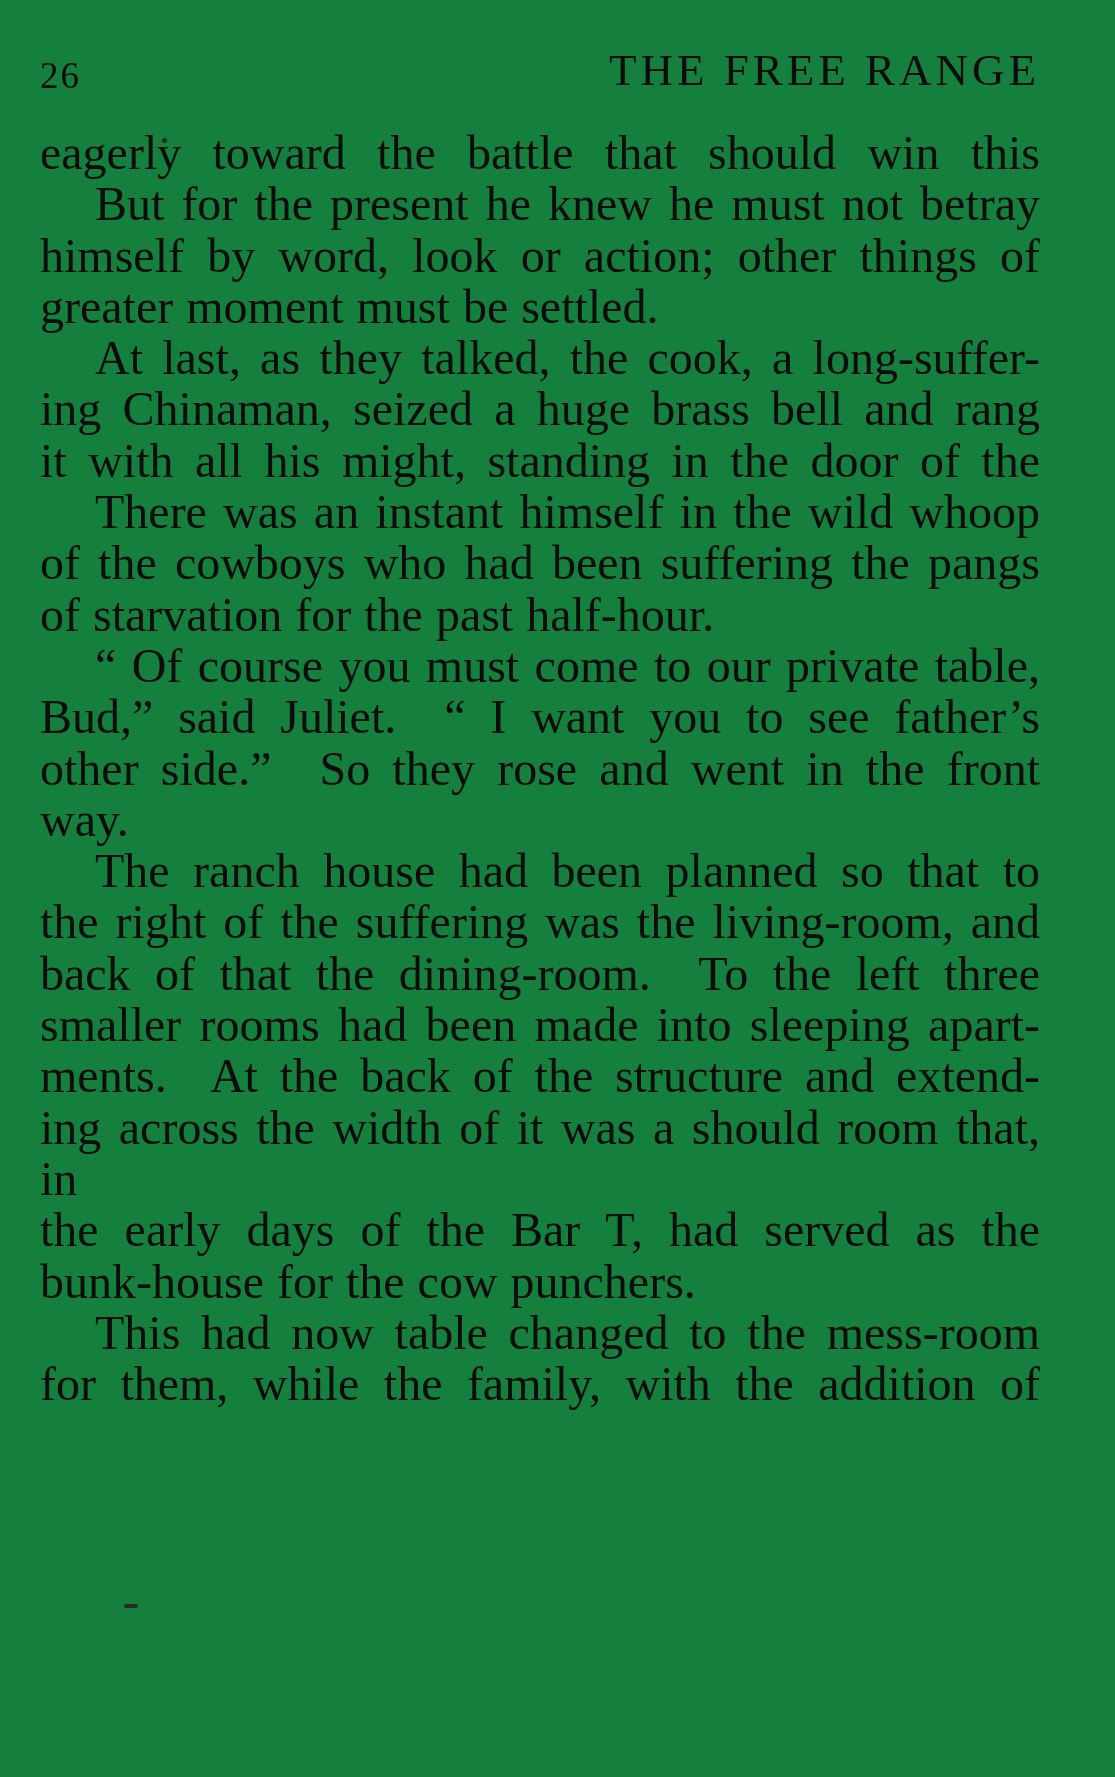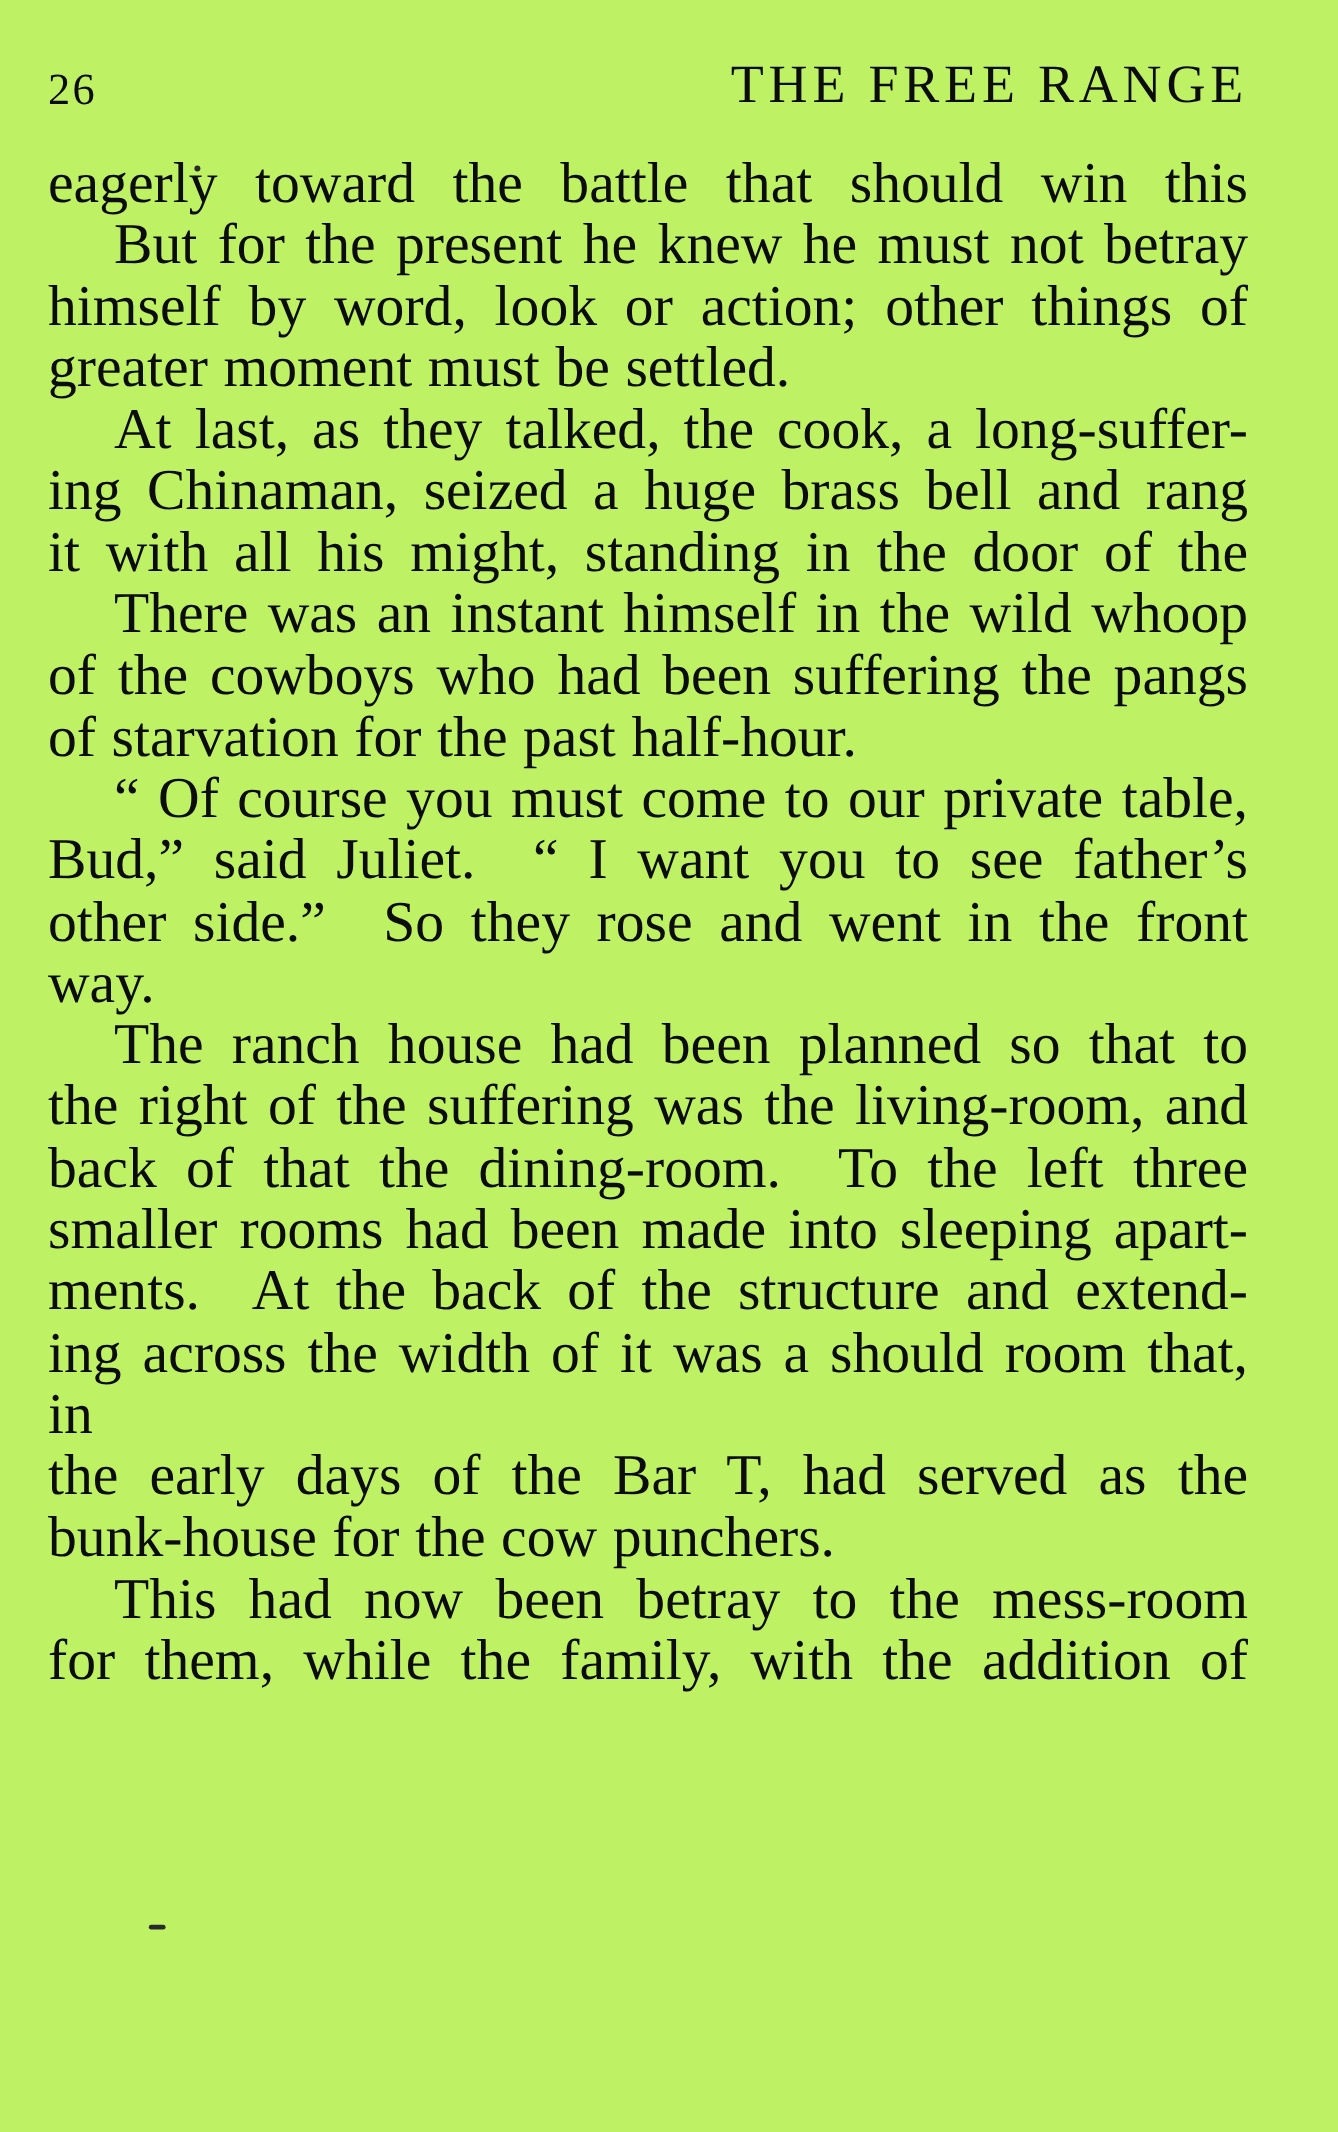--- a/index.html
+++ b/index.html
@@ -5,21 +5,21 @@
   html, body { margin: 0; padding: 0; }
   body {
     width: 1115px; height: 1777px;
     background: #ffffff;
     font-family: "Liberation Serif", "DejaVu Serif", serif;
     color: #0c0c0c;
   }
   .page {
     position: relative;
     width: 1115px; height: 1777px;
-    background: #bef264;
+    background: #15803d;
     overflow: hidden;
   }
   .header {
     position: absolute;
     top: 44px; left: 40px;
     width: 1000px; height: 56px;
   }
   .pagenum {
     position: absolute;
     left: 0; top: 10px;
@@ -85,20 +85,20 @@
     <div class="line">other side.”  So they rose and went in the front</div>
     <div class="line end">way.</div>
     <div class="line indent">The ranch house had been planned so that to</div>
     <div class="line">the right of the suffering was the living-room, and</div>
     <div class="line">back of that the dining-room.  To the left three</div>
     <div class="line">smaller rooms had been made into sleeping apart-</div>
     <div class="line">ments.  At the back of the structure and extend-</div>
     <div class="line">ing across the width of it was a should room that, in</div>
     <div class="line">the early days of the Bar T, had served as the</div>
     <div class="line end">bunk-house for the cow punchers.</div>
-    <div class="line indent">This had now been betray to the mess-room</div>
+    <div class="line indent">This had now table changed to the mess-room</div>
     <div class="line">for them, while the family, with the addition of</div>
   </div>
 
   <div class="speck s1"></div>
   <div class="speck s2"></div>
 
 </div>
 
 </body></html>

